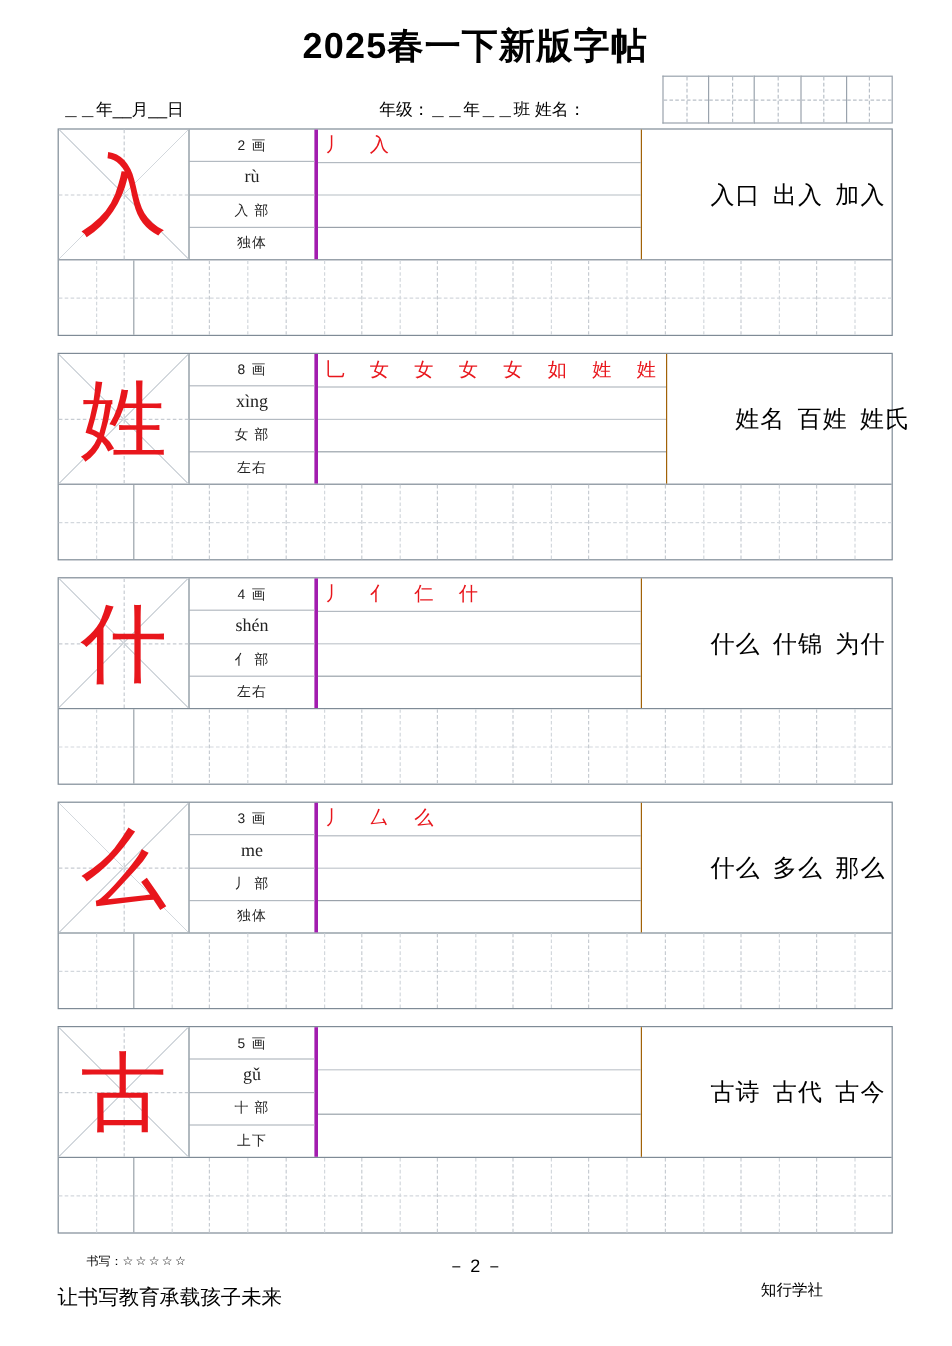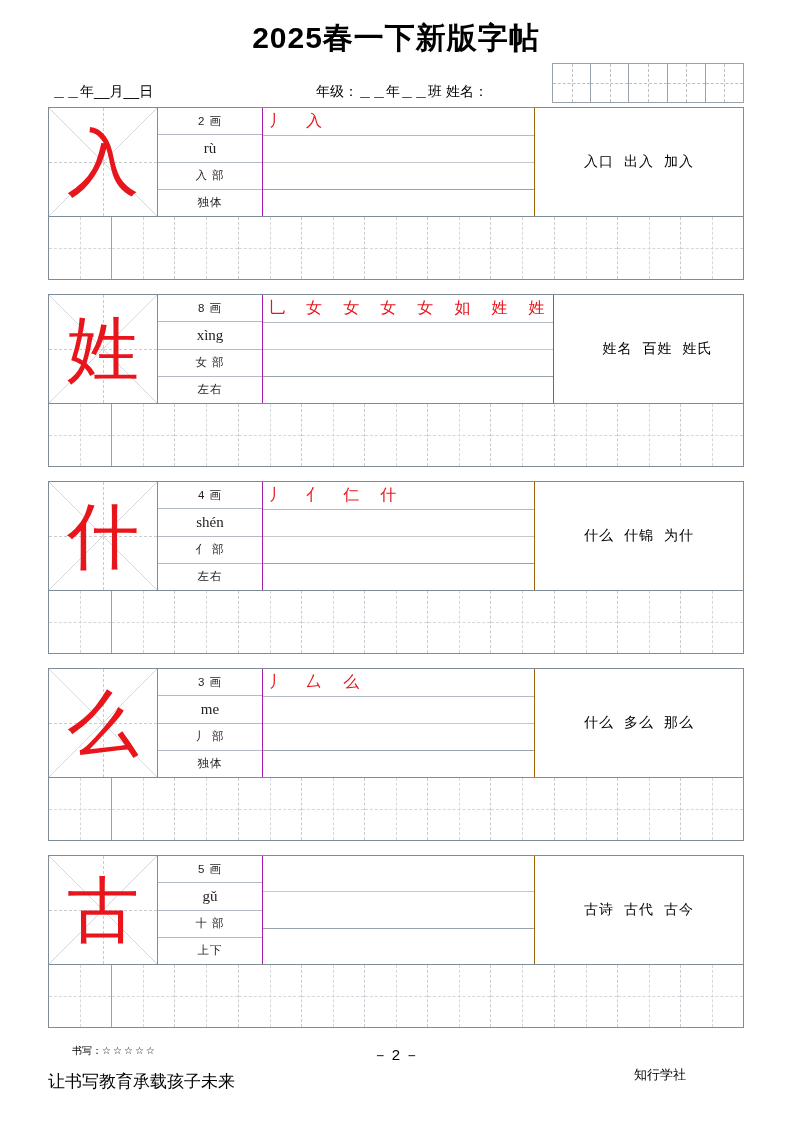--- a/index.html
+++ b/index.html
@@ -132,21 +132,21 @@
   }
   .big-char .diag2 {
     left: 0; top: 0; width: 100%; height: 100%;
     background: linear-gradient(to bottom left, transparent calc(50% - 0.5px), #d3d8dd calc(50% - 0.5px), #d3d8dd calc(50% + 0.5px), transparent calc(50% + 0.5px));
   }
 
   
   .info-col {
     width: 104px;
     flex: none;
-    border-right: 1px solid #a21caf;
+    border-right: 3px solid #a21caf;
     display: flex;
     flex-direction: column;
   }
   .info-col .info-cell {
     flex: 1;
     border-bottom: 1px solid #b3bac1;
     display: flex;
     align-items: center;
     justify-content: center;
     font-size: 12px;
@@ -194,22 +194,22 @@
 
   
   .words-col {
     width: 208px;
     flex: none;
     display: flex;
     flex-direction: column;
     justify-content: center;
   }
   .words-col .words {
-    font-size: 14px;
-    text-align: center;
+    font-size: 20px;
+    text-align: right;
     letter-spacing: 1px;
     font-family: "DejaVu Sans", sans-serif;
   }
   .words-col .words span { margin: 0 5px; }
 
   
   .practice {
     display: flex;
     height: 62px;
     border-top: 1px solid #7f8b96;

